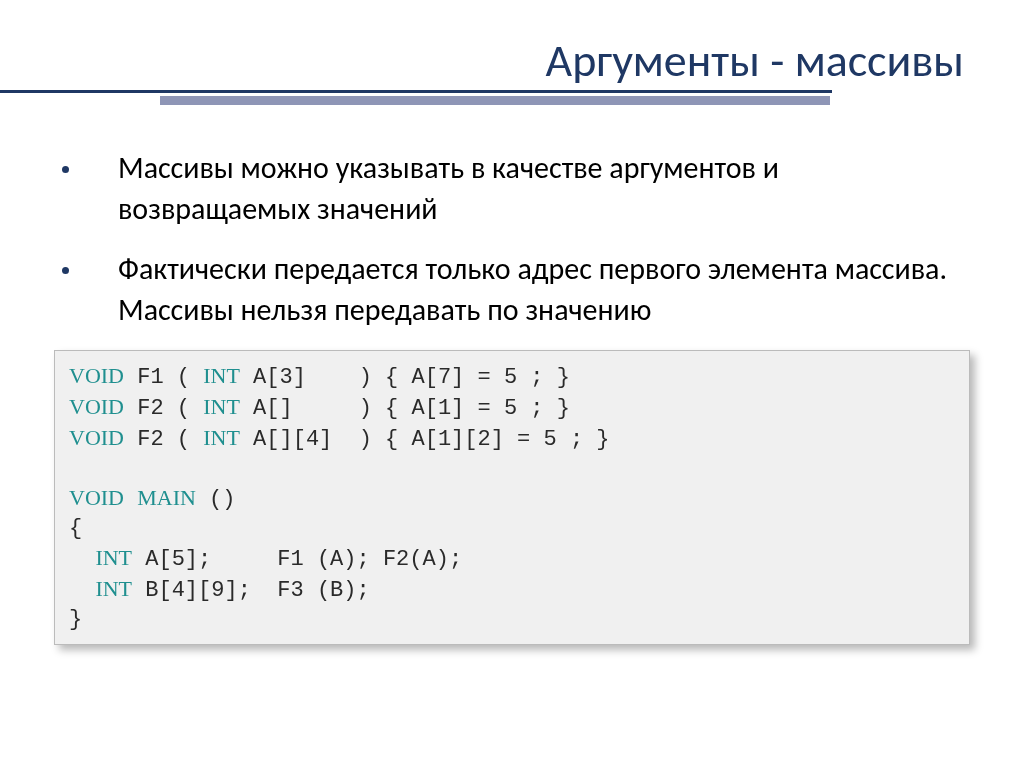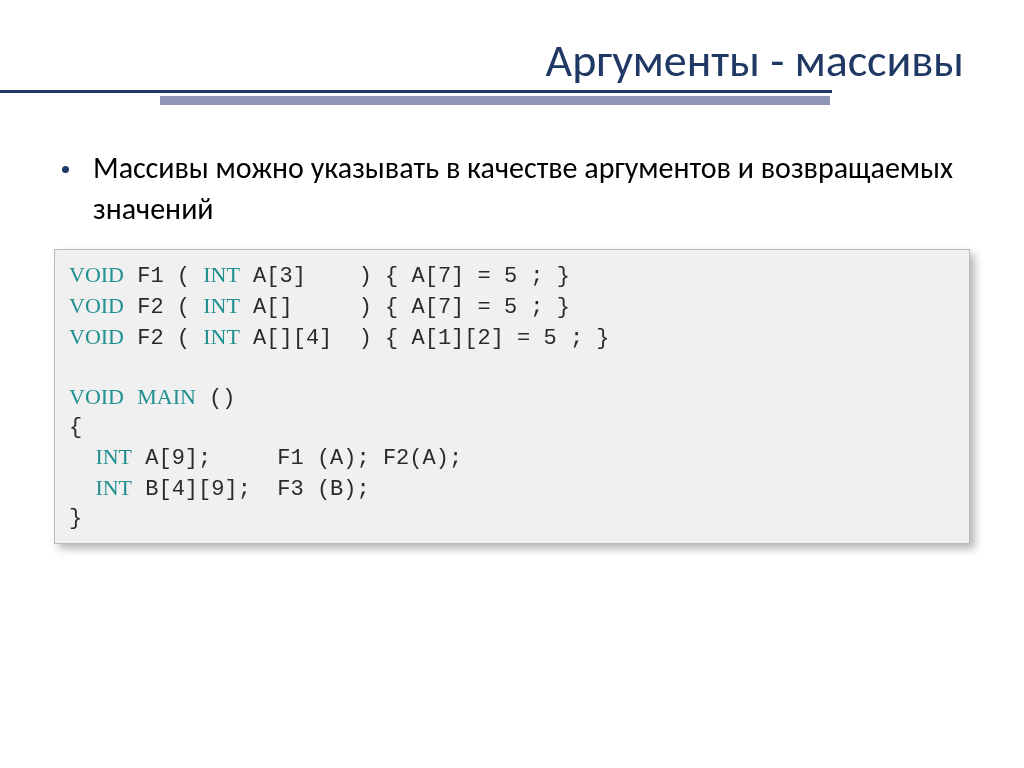--- a/index.html
+++ b/index.html
@@ -62,20 +62,21 @@
     border-radius: 50%;
     background: #1f3864;
     margin-top: 18px;
     margin-right: 24px;
     flex-shrink: 0;
   }
   .bullet-text {
     color: #000;
     font-size: 30px;
     line-height: 1.35;
+    margin-left: 25px;
   }
   .code-box {
     margin: 18px 6px 0 6px;
     background: #f0f0f0;
     border: 1px solid #bbb;
     box-shadow: 5px 5px 8px rgba(0,0,0,0.28);
     padding: 10px 14px 10px 14px;
     font-family: "Courier New", monospace;
     font-size: 22px;
     line-height: 1.32;
@@ -93,24 +94,28 @@
   <div class="divider-wrap">
     <div class="divider-thin"></div>
     <div class="divider-block"></div>
   </div>
 
   <div class="content">
     <div class="bullet">
       <div class="dot"></div>
       <div class="bullet-text">Массивы можно указывать в качестве аргументов и возвращаемых значений</div>
     </div>
+    <div class="bullet">
+      <div class="dot"></div>
+      <div class="bullet-text">Фактически передается только адрес первого элемента массива. Массивы нельзя передавать по значению</div>
+    </div>
 
     <div class="code-box"><span class="kw">VOID</span><span> F1 ( </span><span class="kw">INT</span><span> A[3]    ) { A[7] = 5 ; }</span>
-<span class="kw">VOID</span><span> F2 ( </span><span class="kw">INT</span><span> A[]     ) { A[7] = 5 ; }</span>
+<span class="kw">VOID</span><span> F2 ( </span><span class="kw">INT</span><span> A[]     ) { A[1] = 5 ; }</span>
 <span class="kw">VOID</span><span> F2 ( </span><span class="kw">INT</span><span> A[][4]  ) { A[1][2] = 5 ; }</span>
 
 <span class="kw">VOID</span> <span class="kw">MAIN</span><span> ()</span>
 <span>{</span>
-<span>  </span><span class="kw">INT</span><span> A[9];     F1 (A); F2(A);</span>
+<span>  </span><span class="kw">INT</span><span> A[5];     F1 (A); F2(A);</span>
 <span>  </span><span class="kw">INT</span><span> B[4][9];  F3 (B);</span>
 <span>}</span></div>
   </div>
 </div>
 
 </body></html>

